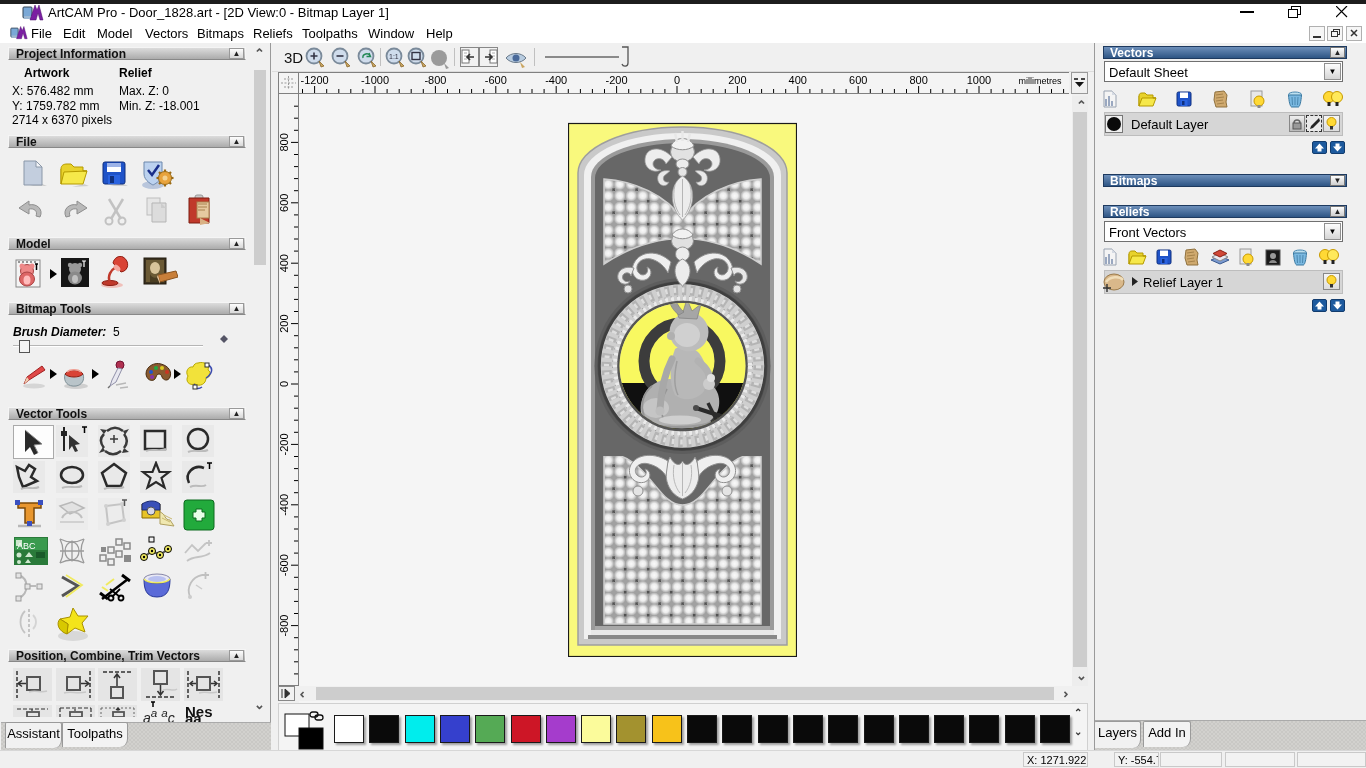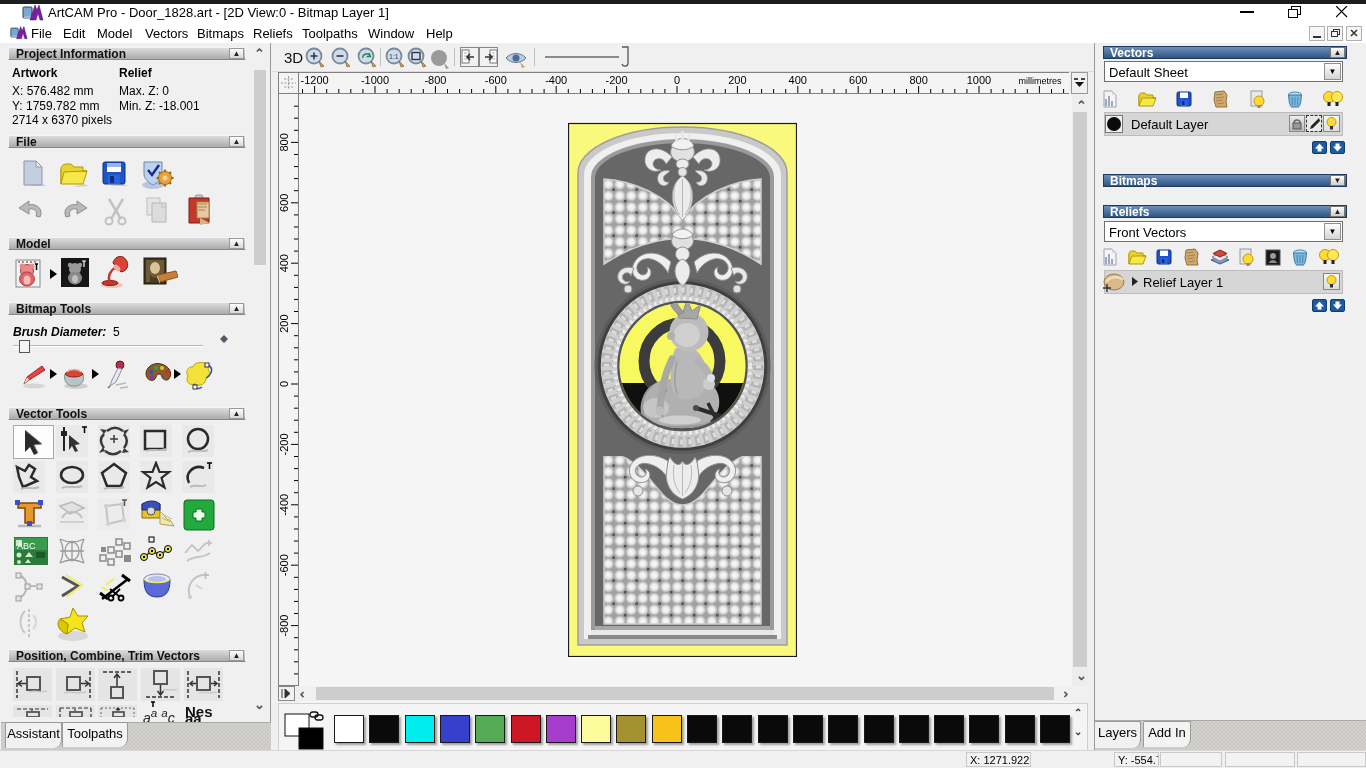--- a/index.html
+++ b/index.html
@@ -88,21 +88,21 @@
     <svg width="14" height="13">
       <path d="M4 3 L10 9 M10 3 L4 9" stroke="#333" stroke-width="1.5"></path>
     </svg>
   </div>
 
 <div class="ab" id="leftpanel"></div>
 <div class="sechdr" style="top:47px">
     <span>Project Information</span>
   </div>
 <div class="colbtn" style="left:229px;top:48px">▲</div>
-<div class="it bld" style="left:12px;top:66px">Artwork</div>
+<div class="it bld" style="left:24px;top:66px">Artwork</div>
 <div class="it bld" style="left:119px;top:66px">Relief</div>
 <div class="it" style="left:12px;top:84px">X: 576.482 mm</div>
 <div class="it" style="left:119px;top:84px">Max. Z: 0</div>
 <div class="it" style="left:12px;top:99px">Y: 1759.782 mm</div>
 <div class="it" style="left:119px;top:99px">Min. Z: -18.001</div>
 <div class="it" style="left:12px;top:113px">2714 x 6370 pixels</div>
 <div class="sechdr" style="top:135px">
     <span>File</span>
   </div>
 <div class="colbtn" style="left:229px;top:136px">▲</div>
@@ -1074,17 +1074,17 @@
     <path d="M7.5 2.5 L12 7.5 L9.5 7.5 L9.5 10.5 L5.5 10.5 L5.5 7.5 L3 7.5 Z" fill="#fff"></path>
   </svg>
 <svg class="ab" style="left:1330px;top:299px" width="15" height="13">
     <rect x="0.5" y="0.5" width="14" height="12" rx="1.5" fill="#1d5a9e" stroke="#123c6e"></rect>
     <path d="M7.5 10.5 L3 5.5 L5.5 5.5 L5.5 2.5 L9.5 2.5 L9.5 5.5 L12 5.5 Z" fill="#fff"></path>
   </svg>
 <div class="tabbar" style="left:1095px;top:720px;width:271px;height:30px;background:repeating-conic-gradient(#d2d1ce 0% 25%, #c9c8c5 0% 50%) 0 0/4px 4px;border-top:1px solid #aaa"></div>
 <div class="tab" style="left:1094px;top:721px;width:47px;height:27px;border-radius:2px 2px 8px 0;background:#f1f1f1;line-height:22px;z-index:3">Layers</div>
 <div class="tab" style="left:1143px;top:721px;width:48px;height:26px;border-radius:2px 2px 8px 0;background:#f3f3f3;line-height:22px;z-index:2">Add In</div>
 <div class="ab" id="statusbar"></div>
-<div class="scell" style="left:966px;width:65px">X: 1271.922</div>
+<div class="scell" style="left:1023px;width:65px">X: 1271.922</div>
 <div class="scell" style="left:1114px;width:45px">Y: -554.732</div>
 <div class="scell" style="left:1160px;width:62px"></div>
 <div class="scell" style="left:1225px;width:70px"></div>
 <div class="scell" style="left:1297px;width:69px"></div>
 
 </body></html>

